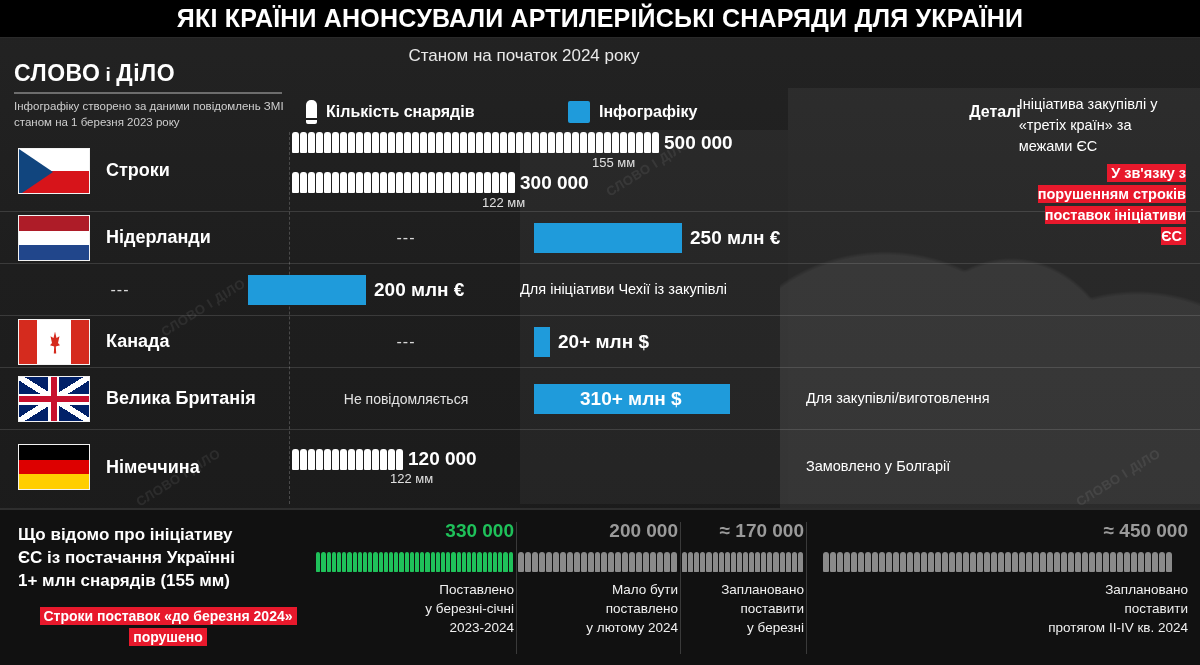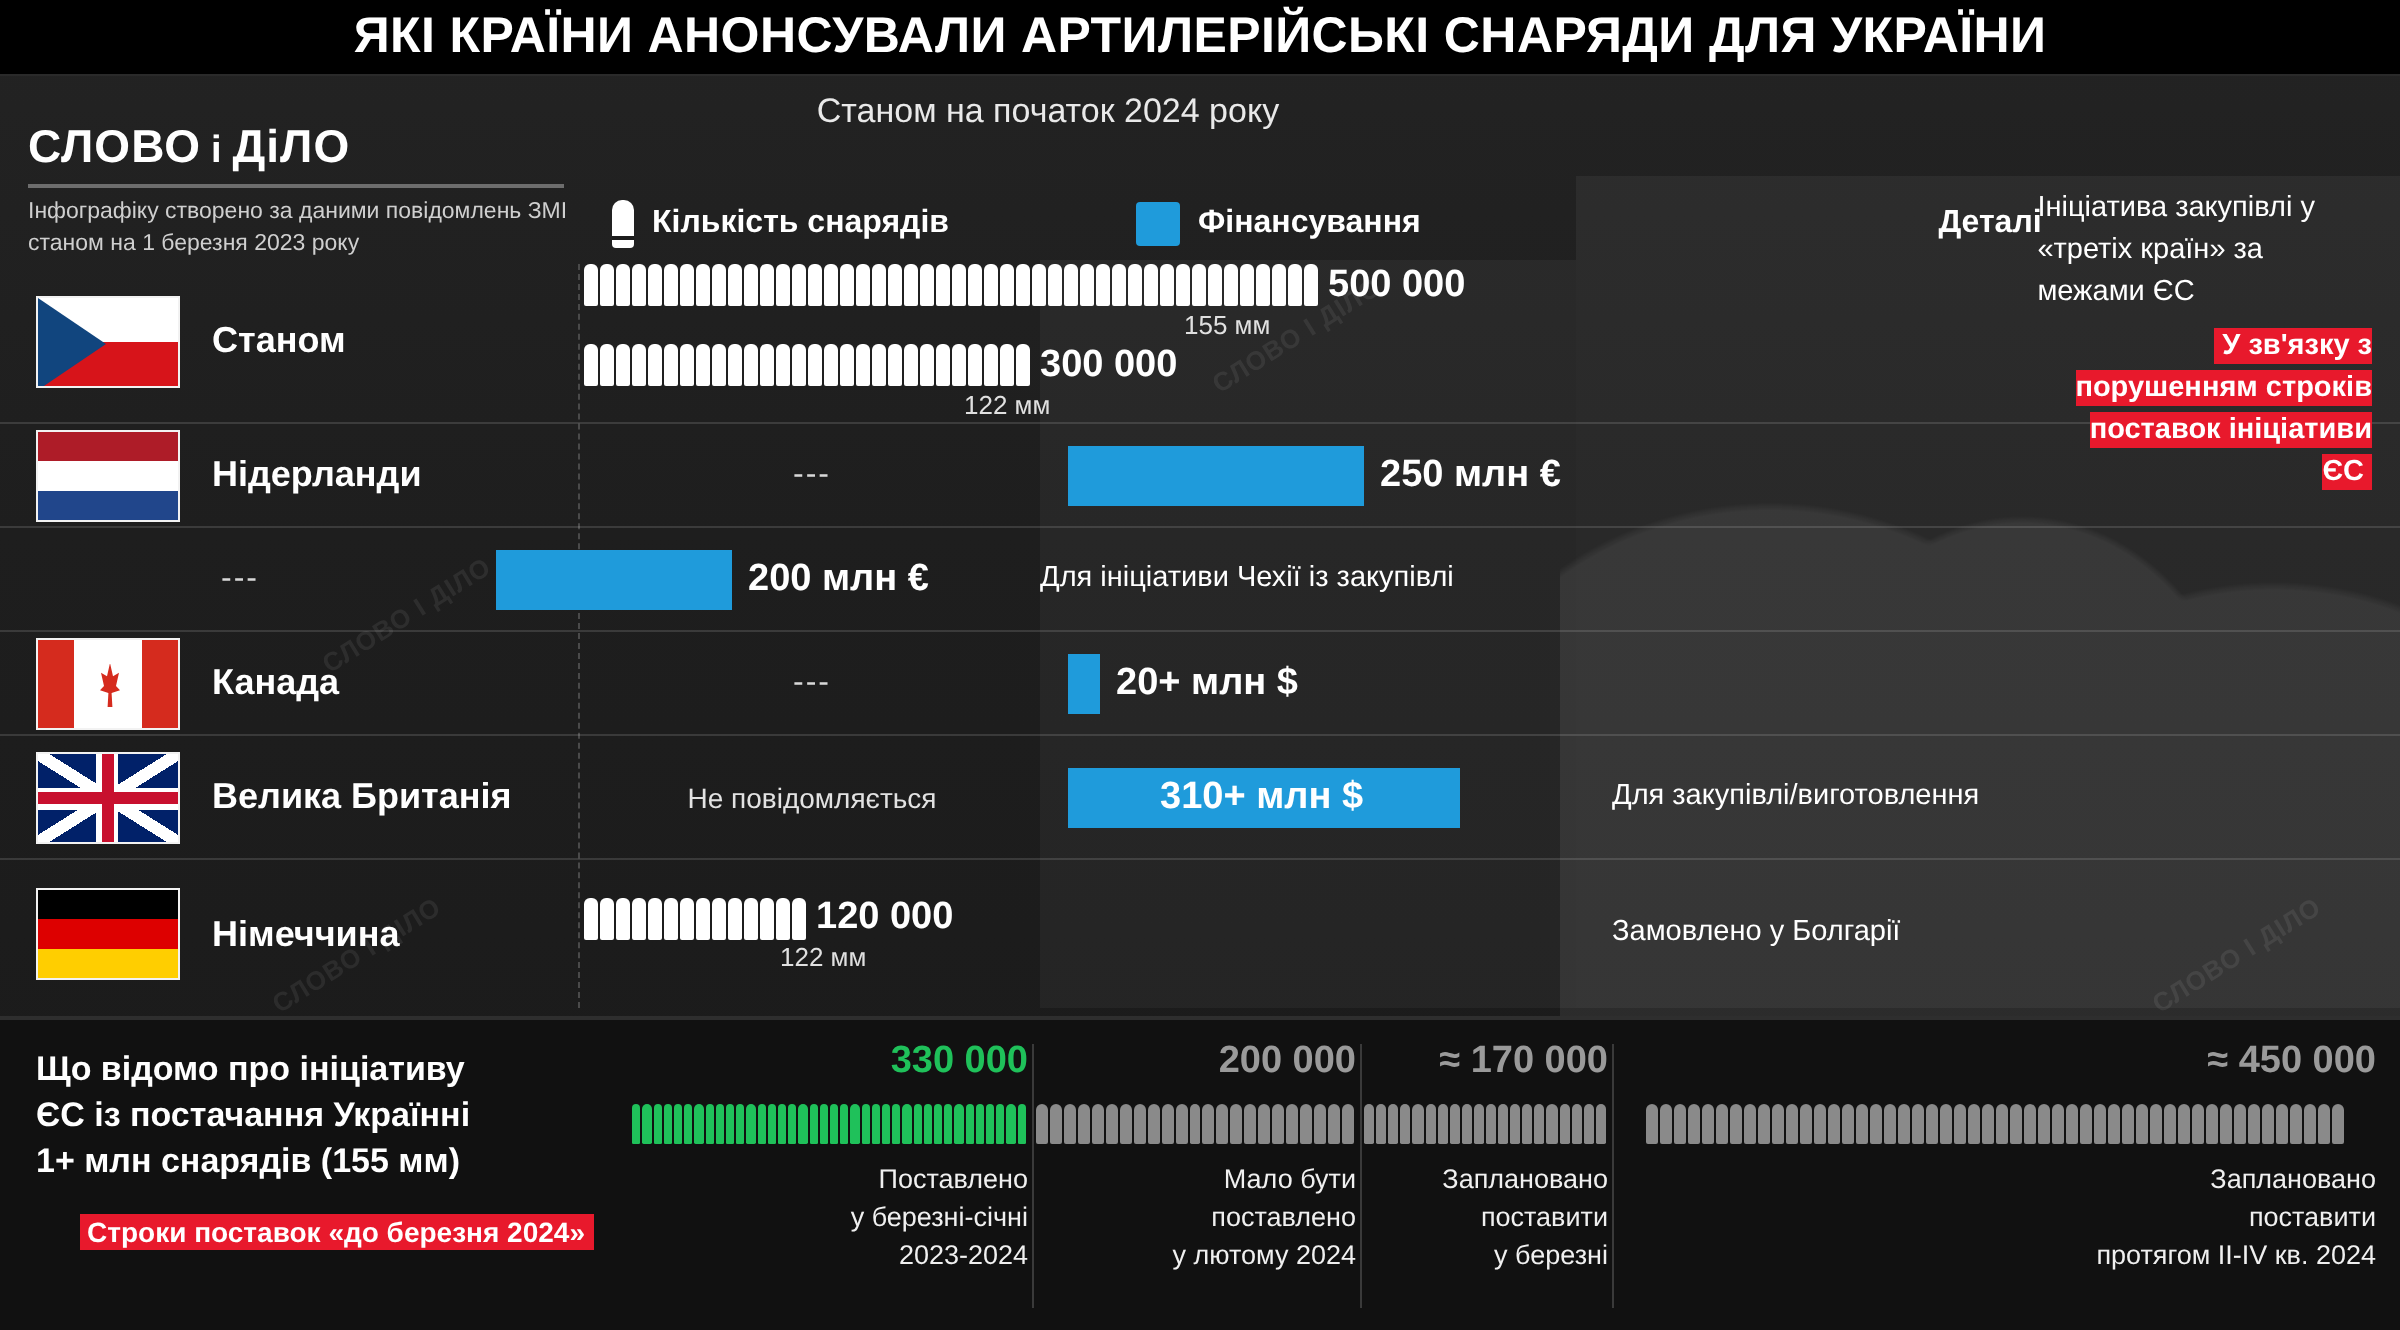--- a/index.html
+++ b/index.html
@@ -173,37 +173,37 @@
 
   <div class="money-panel"></div>
   <div class="details-panel"></div>
 
   <div class="colhead" id="ch-shells">
     <span class="shell-ico"></span>
     <span>Кількість снарядів</span>
   </div>
   <div class="colhead" id="ch-money">
     <span class="money-ico"></span>
-    <span>Фінансування</span>
+    <span>Інфографіку</span>
   </div>
   <div class="colhead" id="ch-details">
     <span>Деталі</span>
   </div>
 
   <div style="position:absolute;left:289px;top:132px;width:1px;height:372px;border-left:1px dashed #4a4a4a;"></div>
 
   <div class="rows">
 
     <div class="row" style="height:82px;">
       <div class="cell-country">
         <div class="flag">
           <div style="position:absolute;inset:0;background:linear-gradient(180deg,#fff 0 50%,#d7141a 50% 100%)"></div>
           <div style="position:absolute;left:0;top:0;width:0;height:0;border-top:23px solid transparent;border-bottom:23px solid transparent;border-left:34px solid #11457e;"></div>
         </div>
-        <div class="cname">Станом</div>
+        <div class="cname">Строки</div>
       </div>
       <div class="cell-shells" style="flex:0 0 234px;">
         <div class="shellrow">
           <div class="shellbar" id="cz-b1">
               <div class="s"></div>
               <div class="s"></div>
               <div class="s"></div>
               <div class="s"></div>
               <div class="s"></div>
               <div class="s"></div>
@@ -405,20 +405,21 @@
     </div>
   </div>
 
   <div class="footer">
     <div class="footer-left">
       <div class="t">Що відомо про ініціативу</div>
       <div class="t">ЄС із постачання Українні</div>
       <div class="t">1+ млн снарядів (155 мм)</div>
       <div class="warn">
         <span class="hl">Строки поставок «до березня 2024»</span>
+        <span style="display:block;margin-top:2px;"><span class="hl">порушено</span></span>
       </div>
     </div>
 
     <div class="vsep" style="left:516px;"></div>
     <div class="vsep" style="left:680px;"></div>
     <div class="vsep" style="left:806px;"></div>
 
     <div class="fseg" id="fs0" style="left:316px;width:198px;">
       <div class="num" style="color:#1fc15a">330 000</div>
       <div class="bar">

